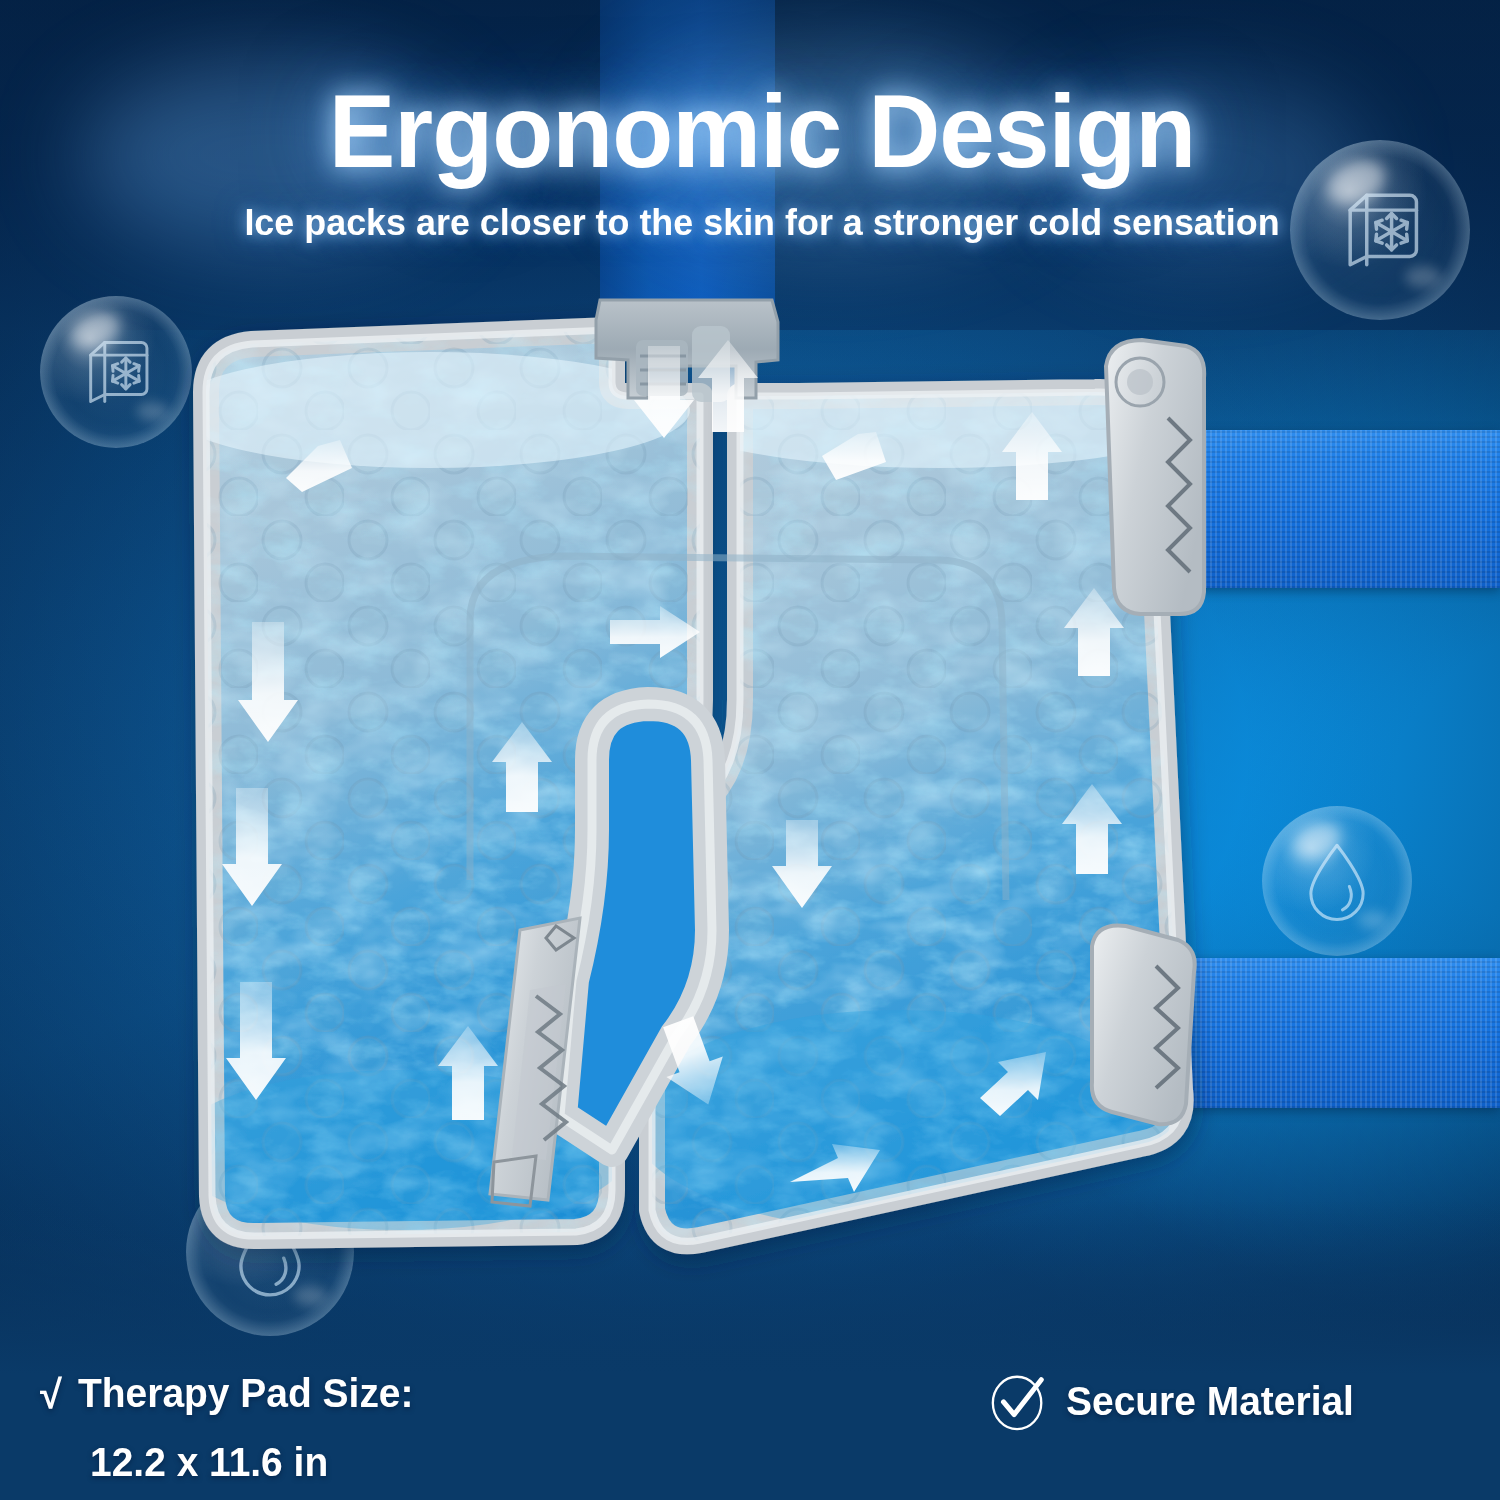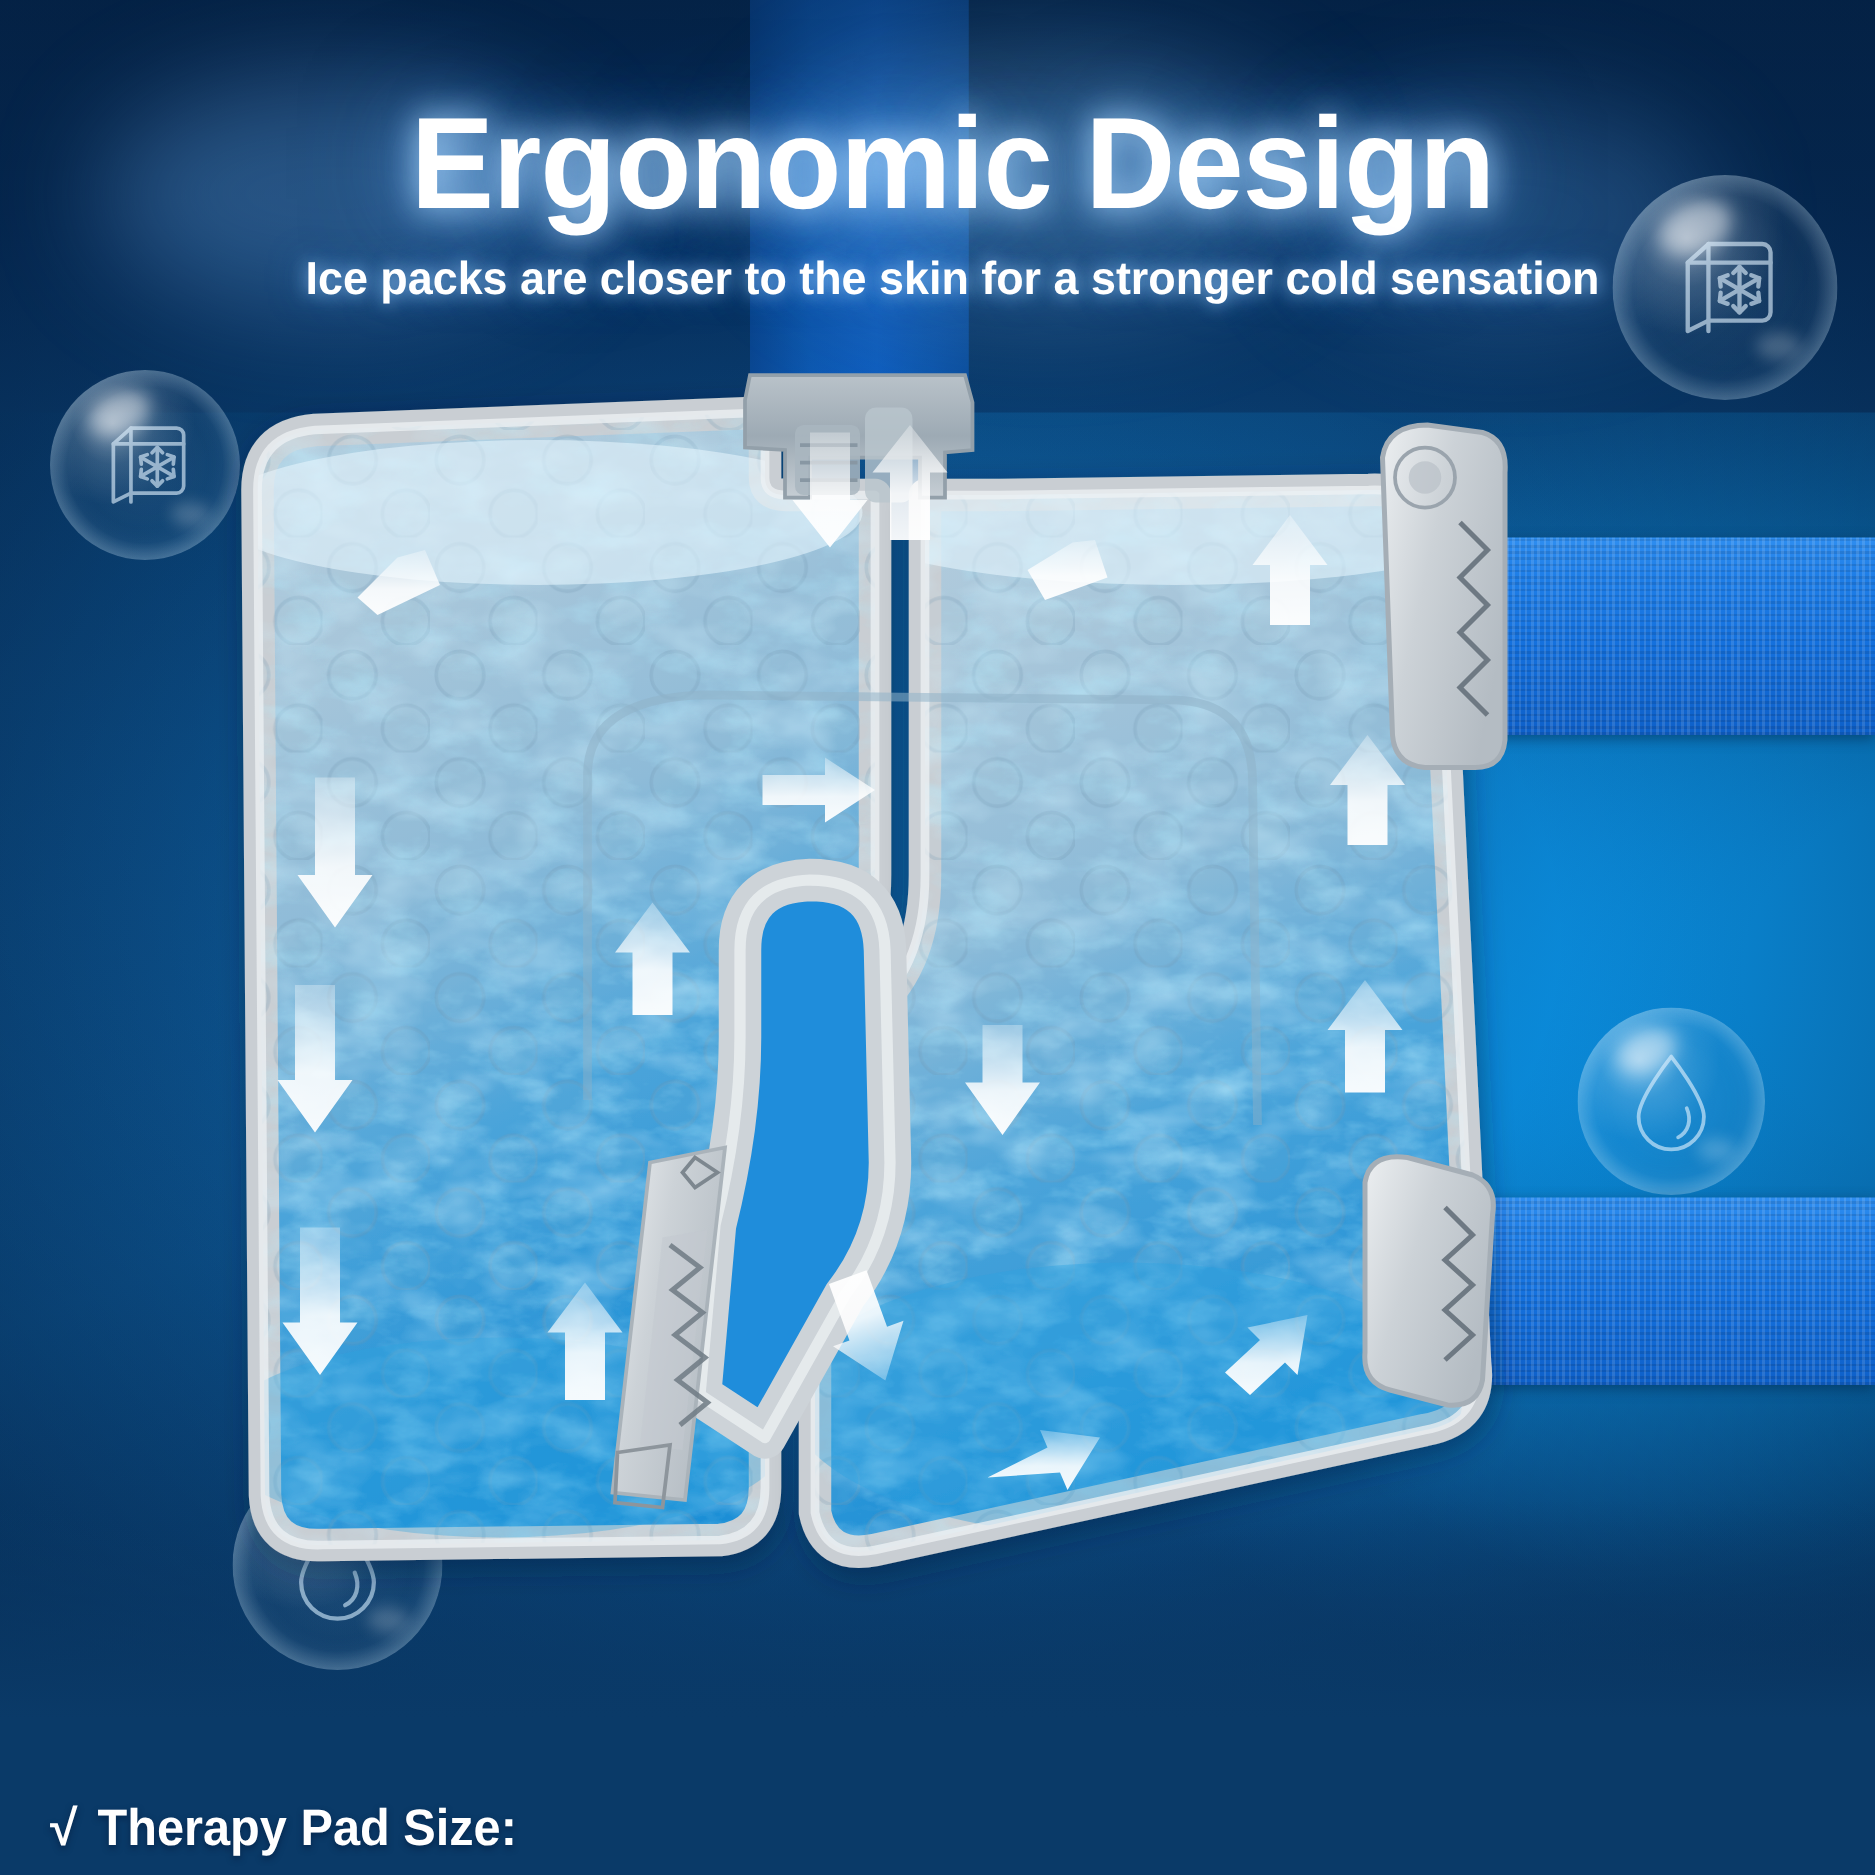--- a/index.html
+++ b/index.html
@@ -396,23 +396,33 @@
     </svg>
   </div>
 
   <div class="features">
 
     <div class="col col-1">
       <div class="frow">
         <span class="tickmark">√</span>
         <span class="ftext">Therapy Pad Size:</span>
       </div>
+      <div class="frow indent">
+        <span class="ftext">12.2 x 11.6 in</span>
+      </div>
     </div>
 
     <div class="col col-2">
     </div>
 
     <div class="col col-3">
+      <div class="frow">
+        <svg class="circ-check" viewBox="0 0 64 64">
+          <ellipse cx="30" cy="34" rx="25" ry="27" fill="none" stroke="#ffffff" stroke-width="2.4"></ellipse>
+          <path d="M16 33 L27 46 L55 10" fill="none" stroke="#ffffff" stroke-width="5.2" stroke-linecap="round" stroke-linejoin="round"></path>
+        </svg>
+        <span class="ftext">Secure Material</span>
+      </div>
     </div>
 
   </div>
 
 </div>
 
 </body></html>

